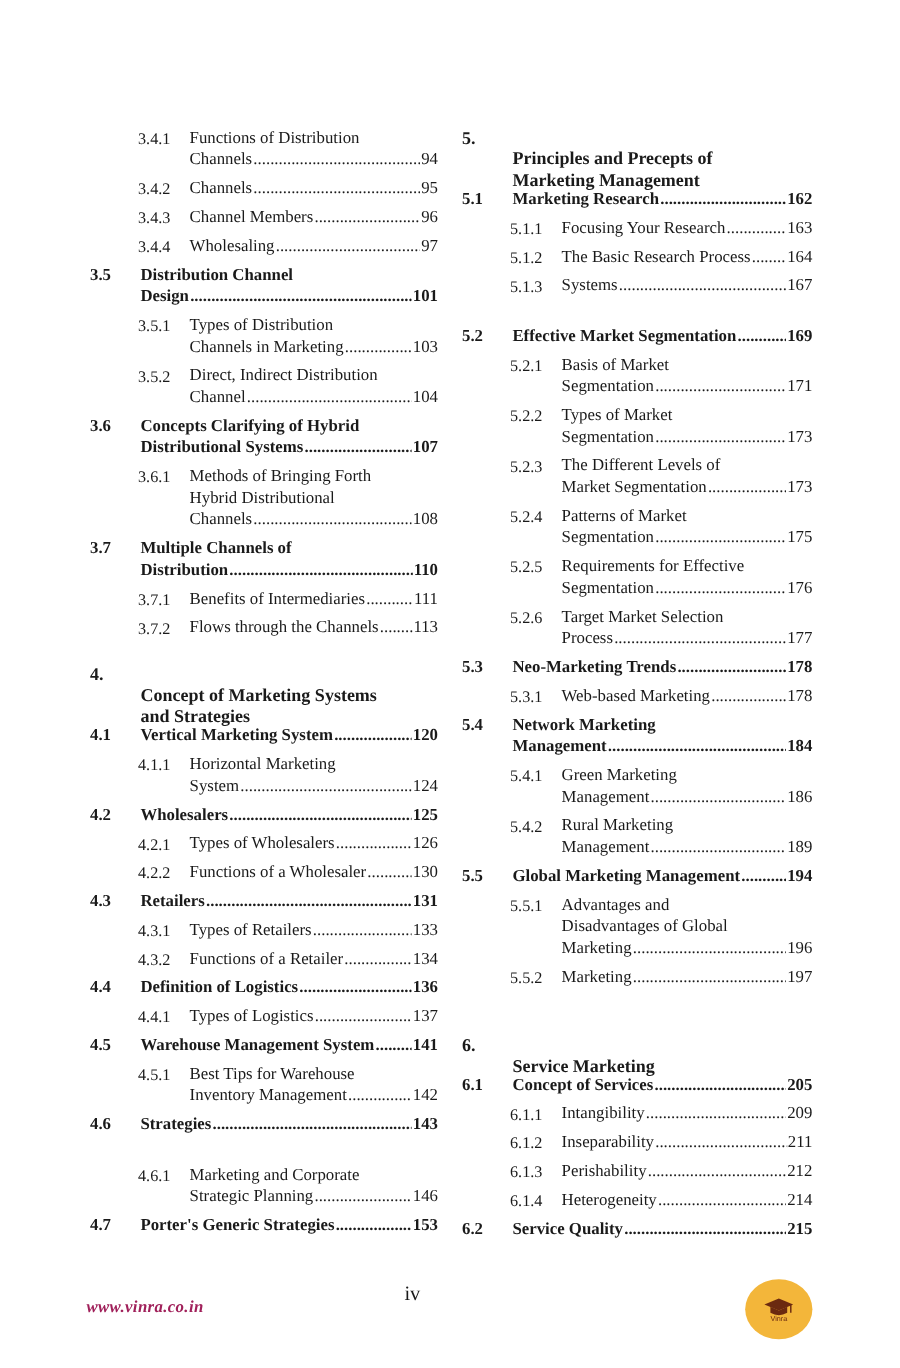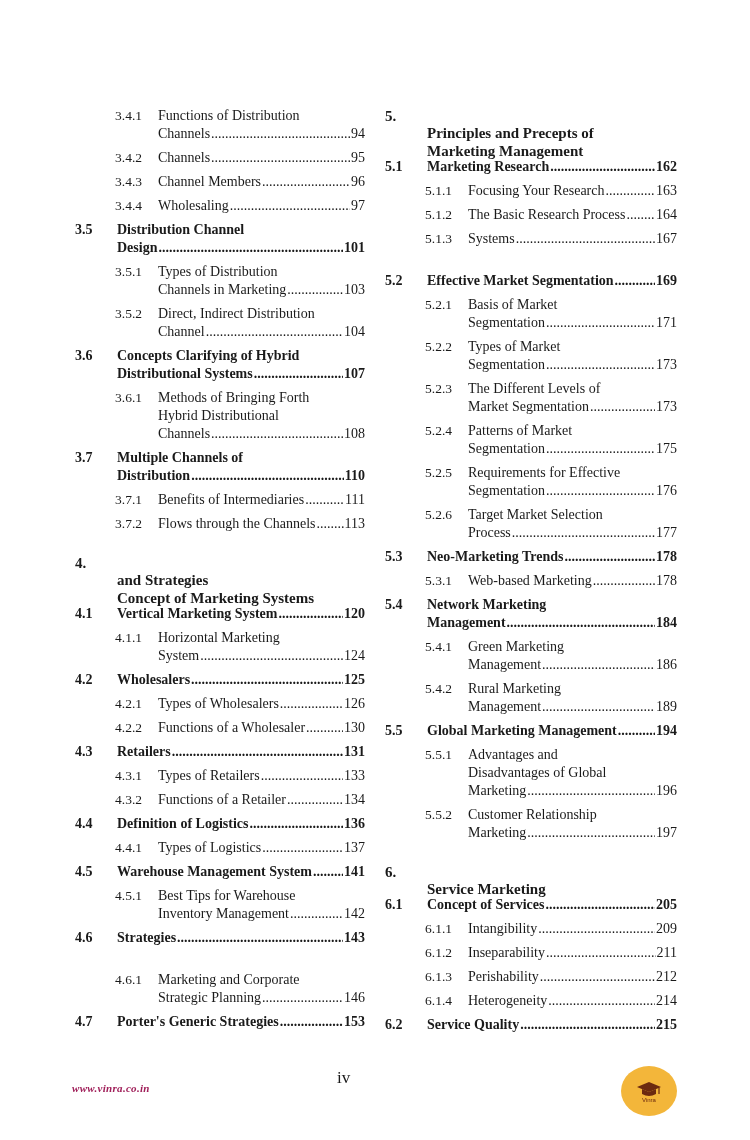--- a/index.html
+++ b/index.html
@@ -18,21 +18,21 @@
   .row .p { white-space: nowrap; }
   .bold { font-weight: bold; }
   .l1 .num { left: 0; }
   .l1 .text { left: 42px; }
   .l2 .num { left: 40px; font-size: 13.5px; }
   .l2 .text { left: 83px; }
   .chap { font-weight: bold; font-size: 15px; }
   .chap .num { left: 0; }
   .chap .text { left: 42px; margin-top: 17px; }
   .footer-url { position: absolute; left: 72px; top: 1082px; font-family: "Liberation Serif", serif;
-                font-style: italic; font-weight: bold; color: #a0205a; font-size: 11px; letter-spacing: 0.3px; }
+                font-style: italic; font-weight: bold; color: #a0205a; font-size: 14px; letter-spacing: 0.3px; }
   .page-num { position: absolute; left: 337px; top: 1068px; font-size: 17px; }
   .logo { position: absolute; left: 621px; top: 1066px; width: 56px; height: 50px; border-radius: 50%;
           background: #f3b63a; display: flex; align-items: center; justify-content: center; flex-direction: column; }
   .logo svg { display: block; }
   .logo-label { font-size: 6px; color: #6b2a10; margin-top: -3px; font-family: "Liberation Sans", sans-serif; }
 </style>
 </head>
 <body>
 
 <div class="col col-left" id="colL">
@@ -160,22 +160,22 @@
         <div class="row">
           <span class="t">Flows through the Channels</span>
           <span class="dots"></span>
           <span class="p">113</span>
         </div>
       </div>
     </div>
     <div class="entry chap" style="top: 554px;">
       <span class="num">4.</span>
       <div class="text">
+        <div style="line-height: 18px;">Concept of Marketing Systems</div>
         <div style="line-height: 18px;">and Strategies</div>
-        <div style="line-height: 18px;">Concept of Marketing Systems</div>
       </div>
     </div>
     <div class="entry l1 bold" style="top: 605px;">
       <span class="num">4.1</span>
       <div class="text">
         <div class="row">
           <span class="t">Vertical Marketing System</span>
           <span class="dots"></span>
           <span class="p">120</span>
         </div>
@@ -520,21 +520,20 @@
         <div class="row">
           <span class="t">Marketing</span>
           <span class="dots"></span>
           <span class="p">196</span>
         </div>
       </div>
     </div>
     <div class="entry l2" style="top: 806px;">
       <span class="num">5.5.2</span>
       <div class="text">
-        <div>Customer Relationship</div>
         <div class="row">
           <span class="t">Marketing</span>
           <span class="dots"></span>
           <span class="p">197</span>
         </div>
       </div>
     </div>
     <div class="entry chap" style="top: 863px;">
       <span class="num">6.</span>
       <div class="text">

